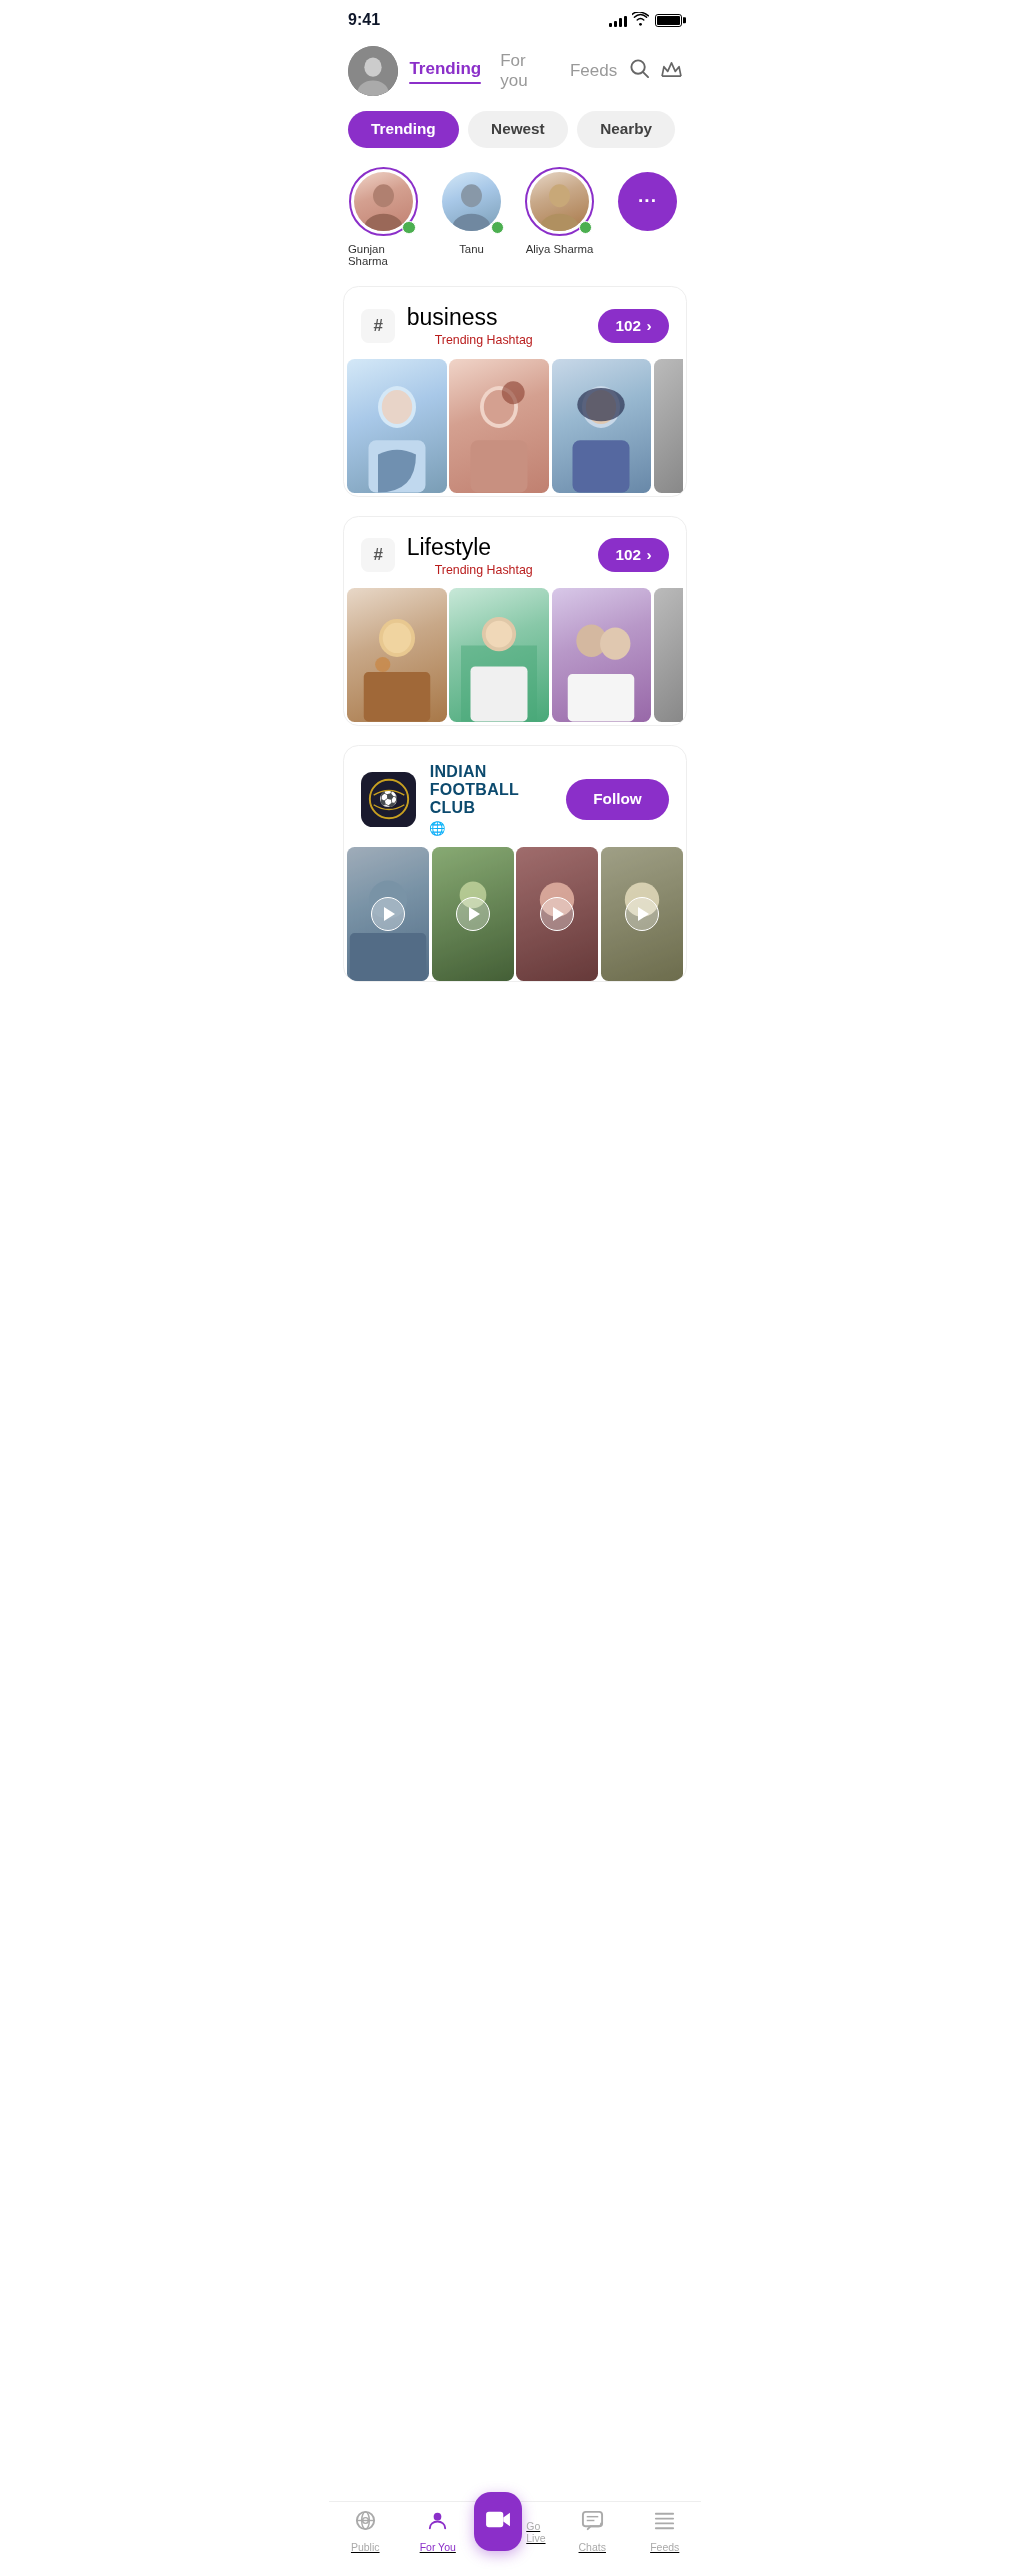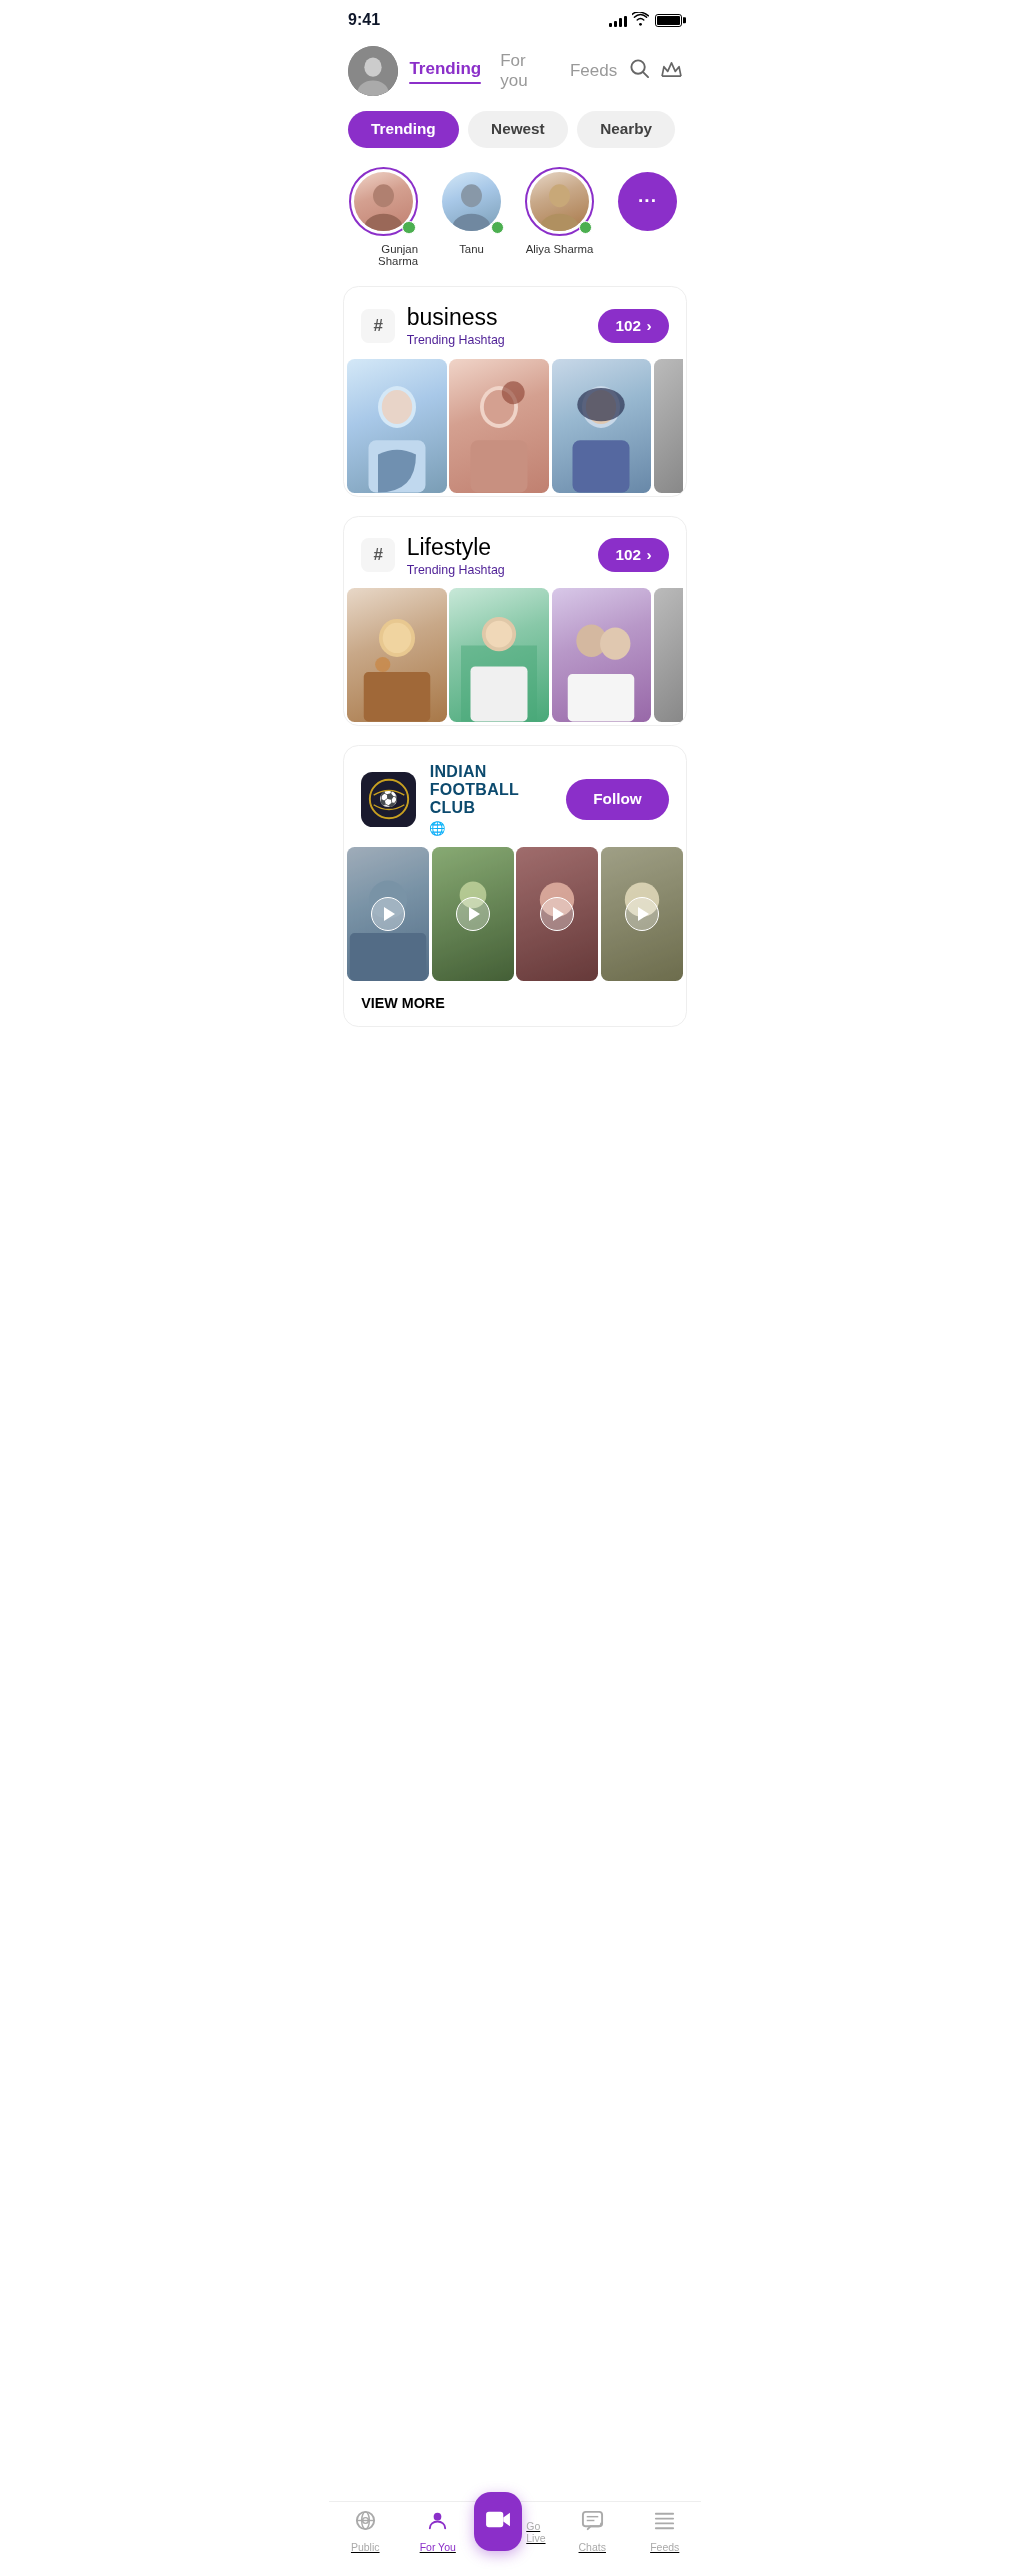--- a/index.html
+++ b/index.html
@@ -205,21 +205,21 @@
       background: #4CAF50;
       border: 1.9px solid #fff;
       border-radius: 50%;
       position: absolute;
       bottom: 1.9px;
       right: 1.9px;
     }
     .story-name {
       font-size: 11.4px;
       color: #333;
-      text-align: right;
+      text-align: left;
       max-width: 72px;
     }
 
     
     .hashtag-card {
       margin: 0 14.3px 19px;
       border: 1px solid #eee;
       border-radius: 15.3px;
       overflow: hidden;
       background: #fff;
@@ -245,22 +245,23 @@
     .hashtag-info {
       flex: 1;
     }
     .hashtag-name {
       font-size: 23px;
       font-weight: 400;
       color: #000;
     }
     .hashtag-subtitle {
       font-size: 12.4px;
-      color: #4c1d95;
+      color: #b91c1c;
       margin-top: 1.9px;
+      margin-left: 28px;
     }
     .hashtag-count {
       background: #8B2FC9;
       color: #fff;
       padding: 7.6px 17px;
       border-radius: 19px;
       font-size: 15.3px;
       font-weight: 700;
       display: flex;
       align-items: center;
@@ -705,21 +706,20 @@
     <div class="club-video" style="background:linear-gradient(160deg,#c8c8a8,#888860);">
       <svg width="86" height="134" viewBox="0 0 90 140" style="position:absolute" fill="none">
         <rect x="0" y="0" width="90" height="140" fill="rgba(0,0,0,0.2)" rx="8"></rect>
         <ellipse cx="45" cy="55" rx="18" ry="18" fill="#e8e0c0" opacity="0.8"></ellipse>
       </svg>
       <div class="play-btn">
         <div class="play-triangle"></div>
       </div>
     </div>
   </div>
-  <div class="view-more">VIEW MORE</div>
 </div>
 
 <div class="bottom-spacer"></div>
 
 <div class="bottom-nav">
   <div class="nav-tab">
     <span class="nav-tab-icon">
       <svg width="23" height="23" viewBox="0 0 24 24" fill="none">
         <circle cx="12" cy="12" r="9" stroke="#aaa" stroke-width="2"></circle>
         <ellipse cx="12" cy="12" rx="4" ry="9" stroke="#aaa" stroke-width="1.5"></ellipse>

